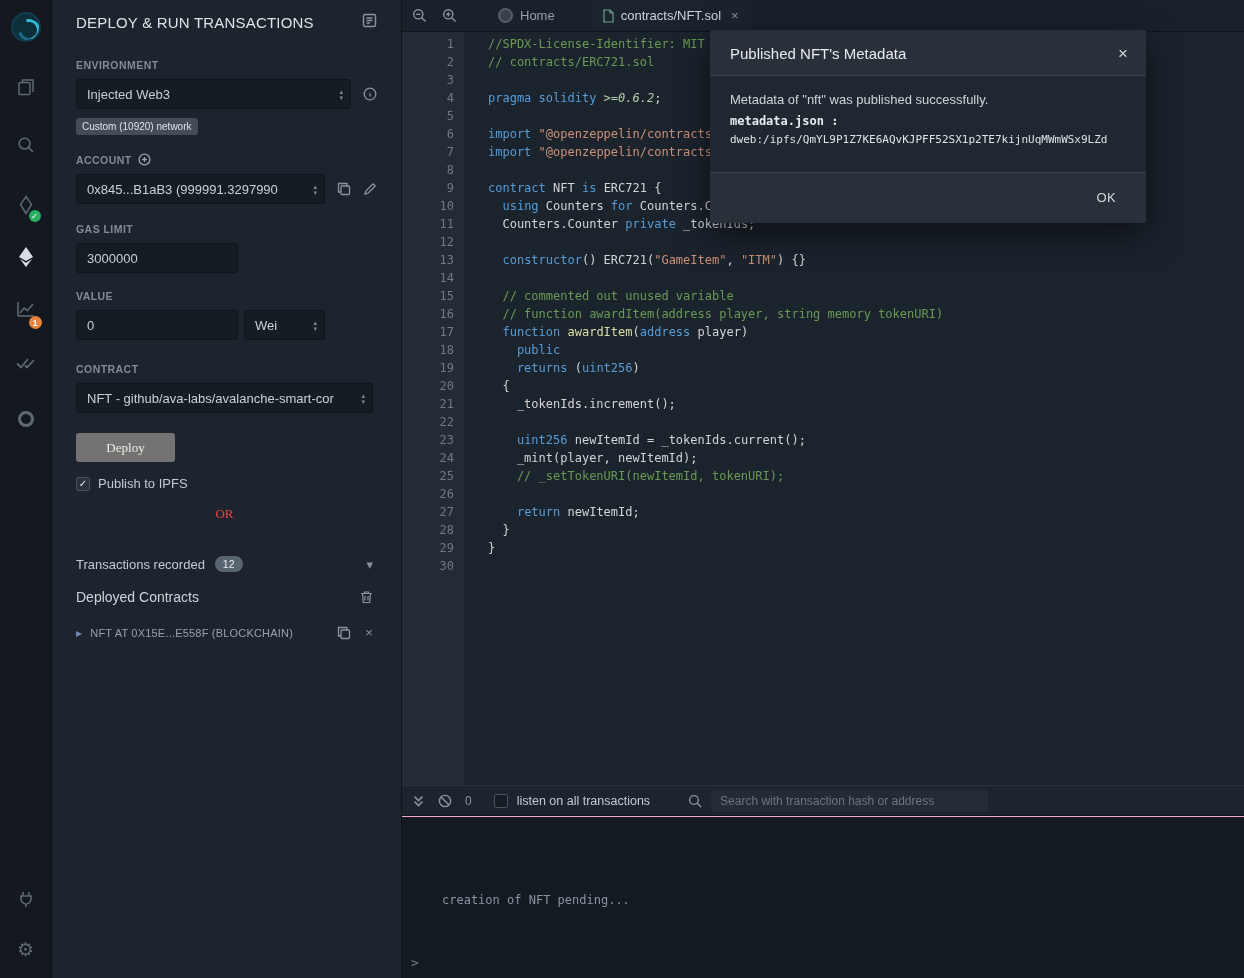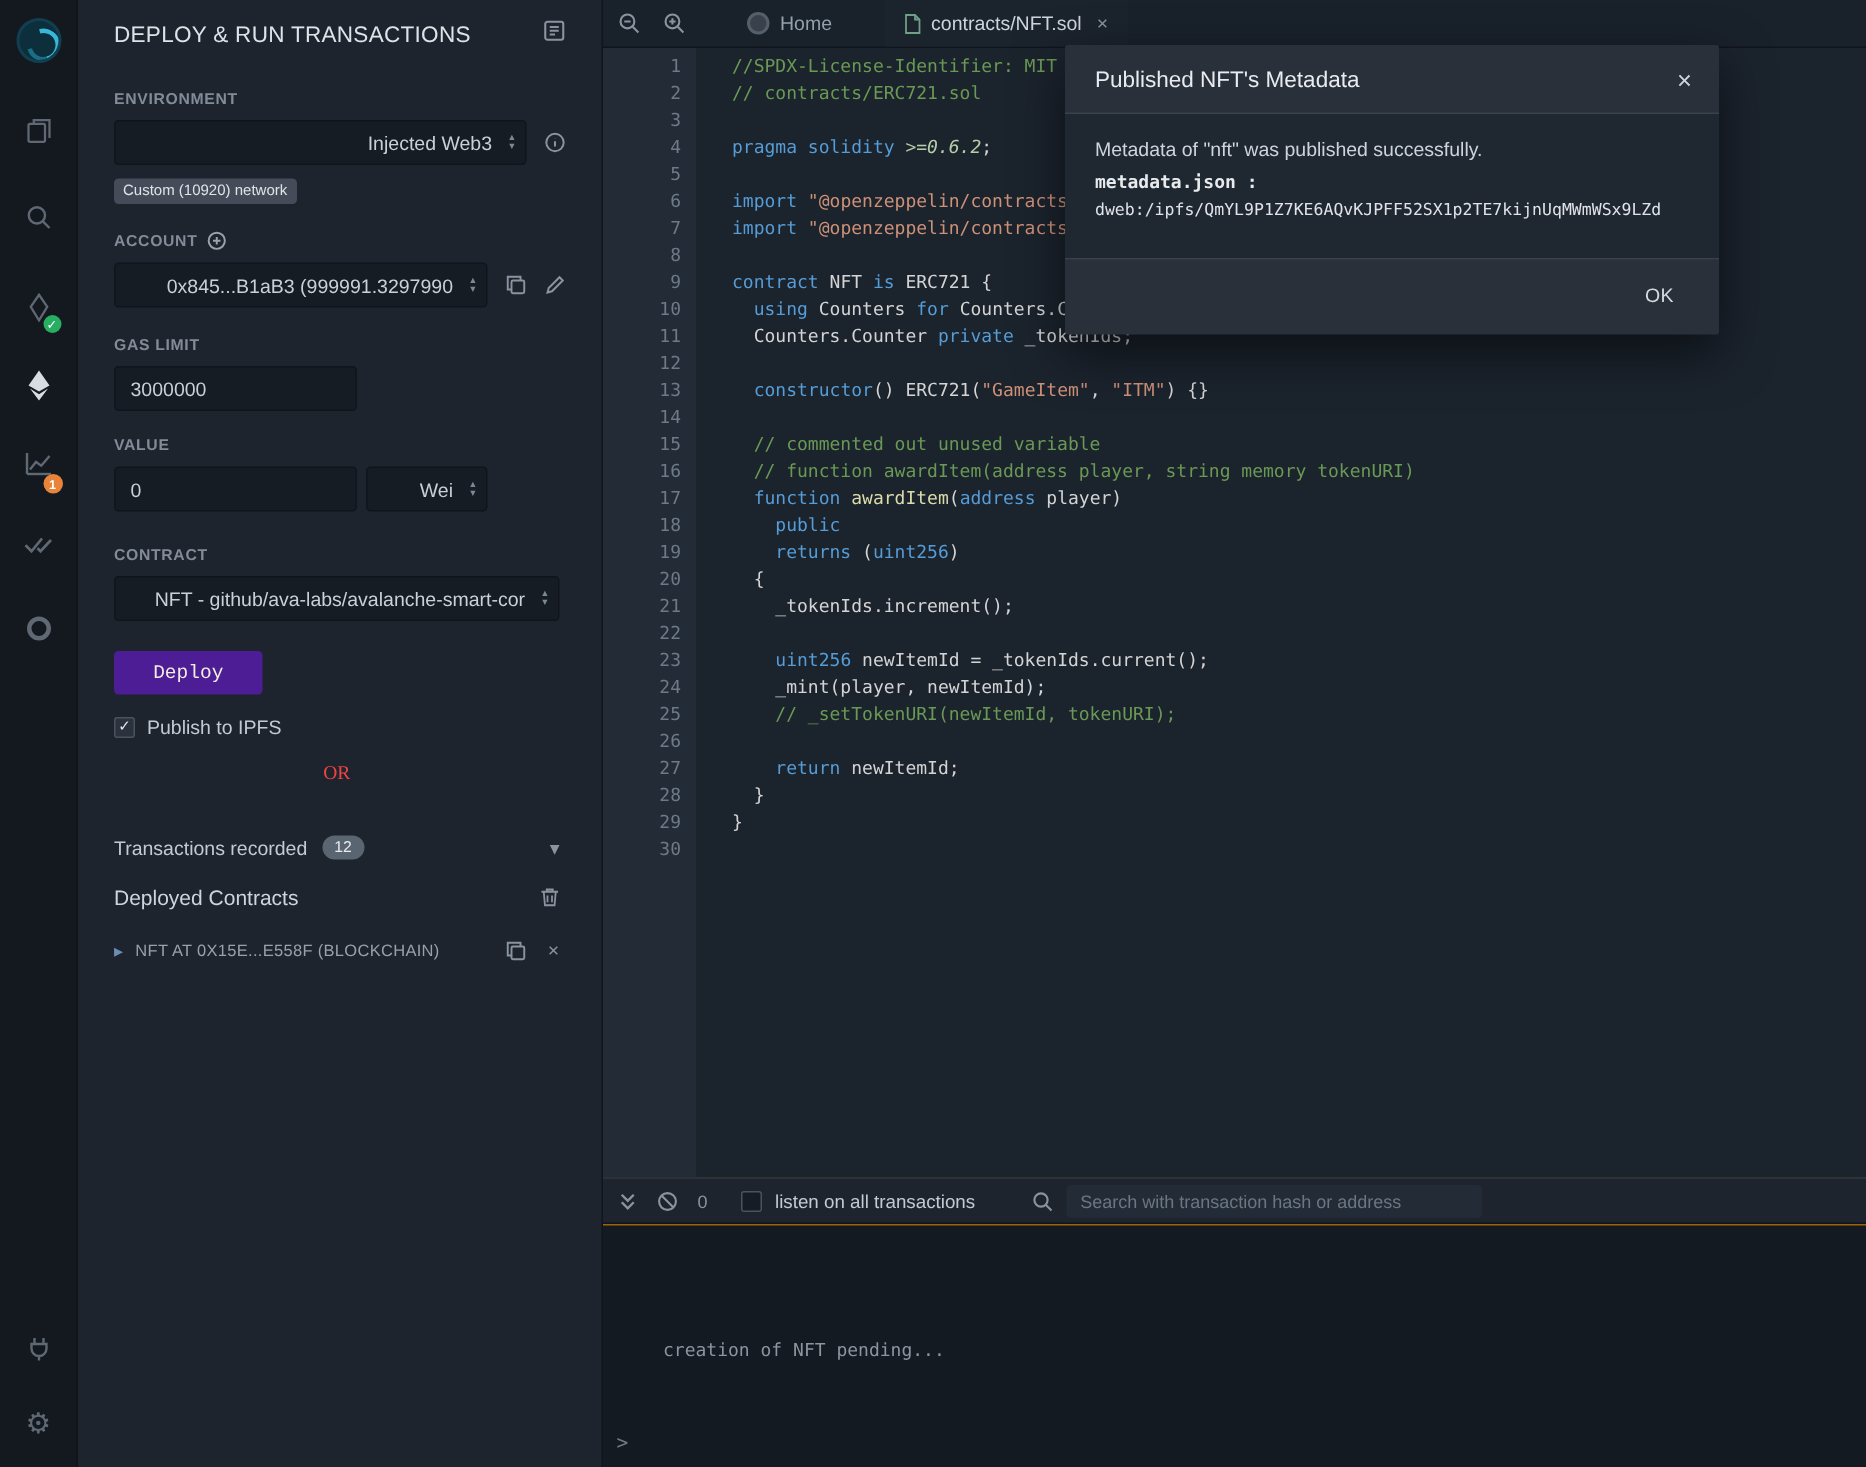--- a/index.html
+++ b/index.html
@@ -33,50 +33,50 @@
   }
   .panel-header { display:flex; justify-content:space-between; align-items:center; padding-top:13px; }
   .panel-title { font-size:15px; color:#dfe3e8; font-weight:500; letter-spacing:.2px; }
   .panel-header .hicon { color:#8a94a0; cursor:pointer; }
   .sec-label { margin-top:27px; font-size:10.5px; font-weight:600; letter-spacing:.45px; color:#828c99; display:flex; align-items:center; gap:6px; }
   .ctrl-row { margin-top:8px; display:flex; align-items:center; }
   .select, .tinput {
     height:30px; background:#161c24; border:1px solid #10151c; border-radius:3px;
     color:#c9d0d8; font-size:13px; display:flex; align-items:center; padding:0 10px;
   }
-  .select { position:relative; padding-right:22px; cursor:pointer;justify-content:flex-end; }
+  .select { position:relative; padding-right:22px; cursor:pointer; }
   .select .sel-text { white-space:nowrap; overflow:hidden; text-overflow:clip; }
   .sel-arrows { position:absolute; right:7px; top:50%; transform:translateY(-50%); display:flex; flex-direction:column; font-size:7px; line-height:5.5px; color:#7e8894; }
   input.tinput { width:162px; outline:none; }
   input.tinput::placeholder { color:#545e6a; }
   .w-env { width:279px; }
   .w-acct { width:250px; }
   .w-wei { width:81px; margin-left:6px; }
   .w-contract { width:297px; }
   .side-icon { color:#8a94a0; margin-left:12px; cursor:pointer; display:flex; }
   .net-badge { display:inline-block; margin-top:9px; background:#434c58; color:#dfe3e8; font-size:10px; padding:3px 6px; border-radius:3px; }
-  .deploy-btn { margin-top:20px; width:99px; height:29px; background:#4c1d95; border:none; border-radius:3px; color:#f3ece2; font-size:13px; font-family:Liberation Mono, monospace; cursor:pointer; }
+  .deploy-btn { margin-top:20px; width:99px; height:29px; background:#737373; border:none; border-radius:3px; color:#f3ece2; font-size:13px; font-family:Liberation Serif, serif; cursor:pointer; }
   .chk-row { margin-top:14px; display:flex; align-items:center; gap:8px; color:#c3cad4; font-size:13px; }
   .checkbox { width:14px; height:14px; border-radius:2px; border:1px solid #49525e; background:#2a323d; color:#e6e9ec; font-size:10px; line-height:12px; text-align:center; cursor:pointer; }
   .checkbox.empty { background:#161c24; color:transparent; }
   .or-text { margin-top:15px; text-align:center; color:#ef4444; font-size:13px; width:297px;font-family:Liberation Serif, serif; }
   .ataddr-row { margin-top:15px; display:flex; width:297px; }
   .ataddr-btn { width:99px; height:30px; background:#222a34; border:none; border-radius:3px 0 0 3px; color:#707b88; font-size:13px; font-family:"Liberation Sans",sans-serif; cursor:pointer; }
   .ataddr-input { flex:1; border-radius:0 3px 3px 0; height:30px; }
   .txrec-row { margin-top:34px; display:flex; align-items:center; width:297px; color:#c3cad4; font-size:13px; }
   .pill-badge { margin-left:10px; background:#5a6572; color:#e8ebee; font-size:10.5px; padding:2px 8px; border-radius:9px; }
   .txrec-row .chev { margin-left:auto; color:#8a94a0; font-size:13px; cursor:pointer; }
   .depcon-row { margin-top:17px; display:flex; align-items:center; width:297px; color:#ced4db; font-size:14px; }
   .depcon-row .side-icon { margin-left:auto; }
   .contract-item { margin-top:20px; display:flex; align-items:center; width:297px; color:#97a1ac; font-size:11px; letter-spacing:.2px; }
   .contract-item .exp { color:#6c8cb5; font-size:12px; margin-right:8px; cursor:pointer; }
   .contract-item .ci-icons { margin-left:auto; display:flex; align-items:center; gap:14px; }
   .contract-item .x { color:#8a94a0; font-size:13px; cursor:pointer; }
   
-  .main { position:absolute; left:402px; top:0; width:842px; height:978px; background:#a16207; }
+  .main { position:absolute; left:402px; top:0; width:842px; height:978px; background:#f9a8d4; }
   .tabbar { position:absolute; top:0; left:0; right:0; height:32px; background:#19212b; display:flex; align-items:stretch; border-bottom:1px solid #10151b; }
   .tab-tools { display:flex; align-items:center; gap:15px; padding:0 12px 0 10px; color:#8a94a0; }
   .tab-tools .tool { cursor:pointer; display:flex; }
   .tab { display:flex; align-items:center; gap:7px; padding:0 13px; font-size:13px; color:#94a0ac; cursor:pointer; }
   .tab.home { margin-left:16px; }
   .tab.active { background:#1b232d; color:#cdd4db; margin-left:22px; }
   .tab .x { color:#8a94a0; font-size:13px; margin-left:3px; }
   .home-dot { width:15px; height:15px; border-radius:50%; background:#39424c; border:2px solid #555f6a; }
   .editor { position:absolute; top:32px; left:0; right:0; bottom:193px; display:flex; overflow:hidden; background:#1b232d; }
   .gutter { flex:none; width:62px; background:#232b36; padding:3px 10px 0 0; text-align:right; font:12px/18px "DejaVu Sans Mono", monospace; color:#6e7a87; }

